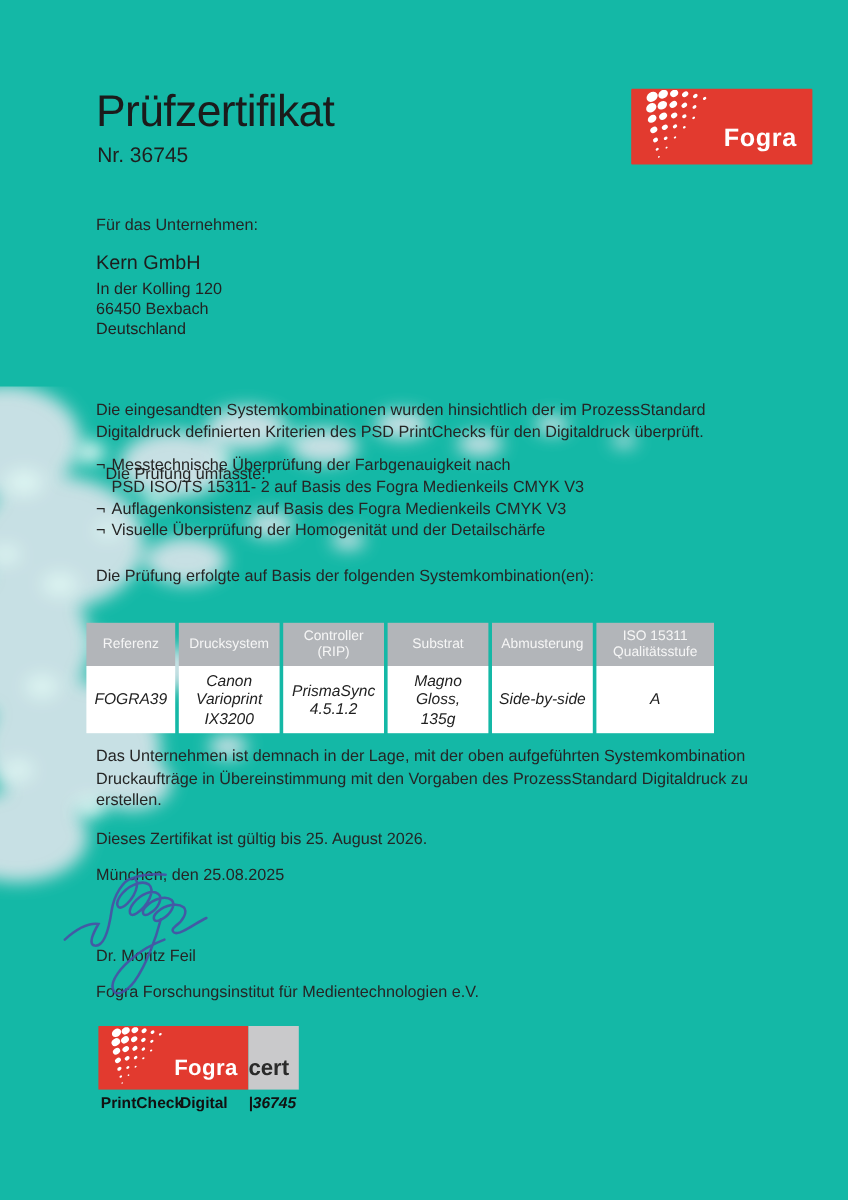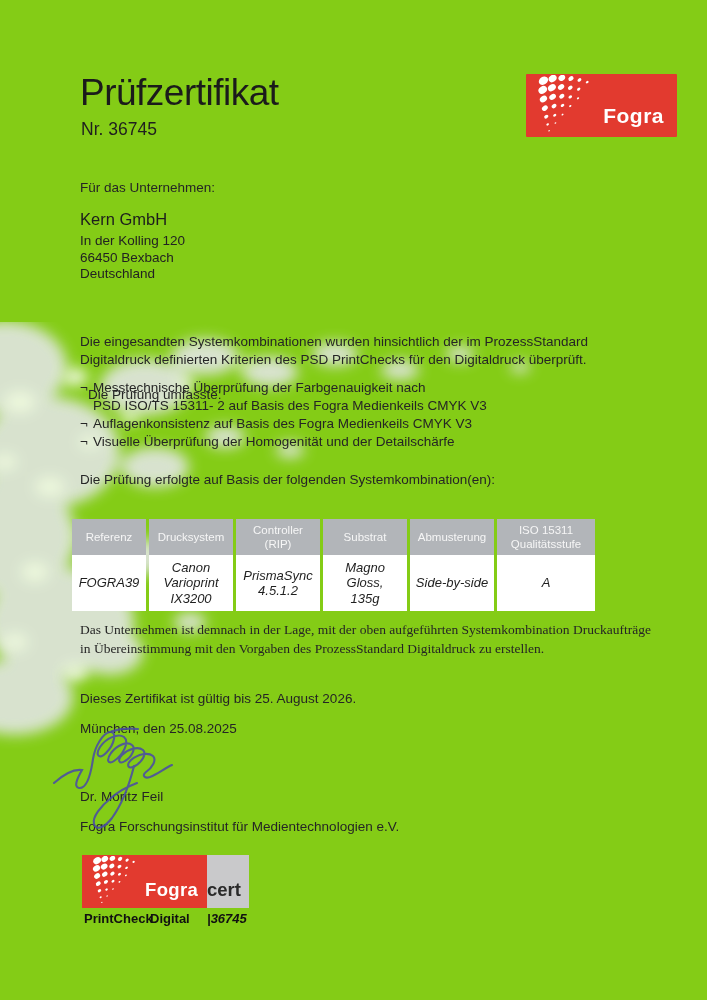--- a/index.html
+++ b/index.html
@@ -1,19 +1,19 @@
 <!DOCTYPE html>
 <html><head>
 <meta charset="utf-8">
 <style>
   html,body{margin:0;padding:0;background:#ffffff;}
   .page{
     position:relative;
     width:707px;height:1000px;
-    background:#84cc16;
+    background:#14b8a6;
     font-family:"Liberation Sans", sans-serif;
     color:#222222;
     overflow:hidden;
   }
   .abs{position:absolute;}
   .z{z-index:2;}
   
   .title{
     left:80px;top:72px;
     font-size:37px;font-weight:400;letter-spacing:-0.5px;color:#1b1b1b;
@@ -57,21 +57,21 @@
     height:56px;vertical-align:middle;text-align:center;
     white-space:pre-line;padding:0 2px;
   }
   .col-referenz{width:66px;}
   .col-drucksystem{width:76px;}
   .col-controller{width:76px;}
   .col-substrat{width:76px;}
   .col-abmusterung{width:76px;}
   .col-iso{width:90px;}
   
-  .statement{left:80px;top:621px;width:576px;line-height:18.5px;font-family:Liberation Serif, serif;}
+  .statement{left:80px;top:621px;width:576px;line-height:18.5px;}
   .validity{left:80px;top:690px;}
   .place-date{left:80px;top:720px;}
   .signer{left:80px;top:788px;}
   .institute{left:80px;top:818px;}
   .signature-svg{left:48px;top:727px;z-index:3;pointer-events:none;}
   
   .footer-badge{left:82px;top:855px;width:167px;height:53px;}
   .badge-red{position:absolute;left:0;top:0;width:125px;height:53px;background:#e23a2f;}
   .badge-red .brand{
     position:absolute;right:9px;bottom:7px;

